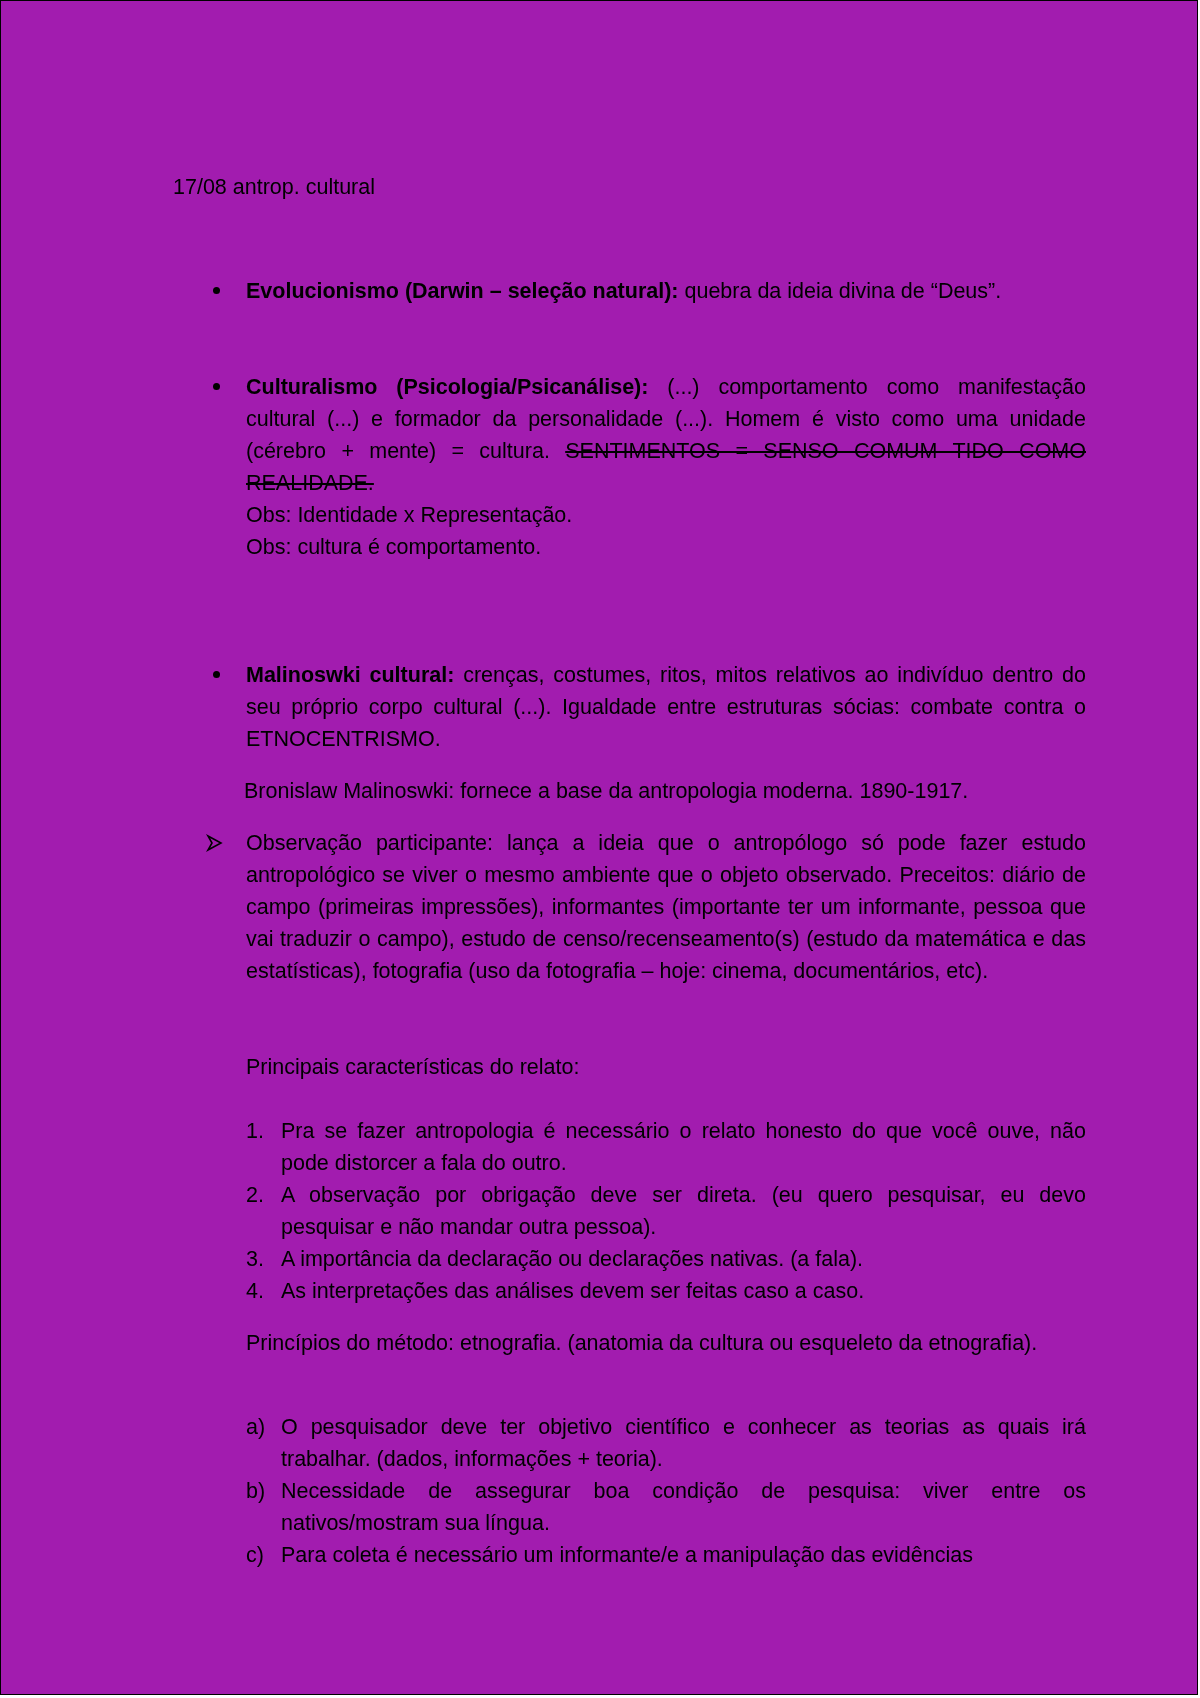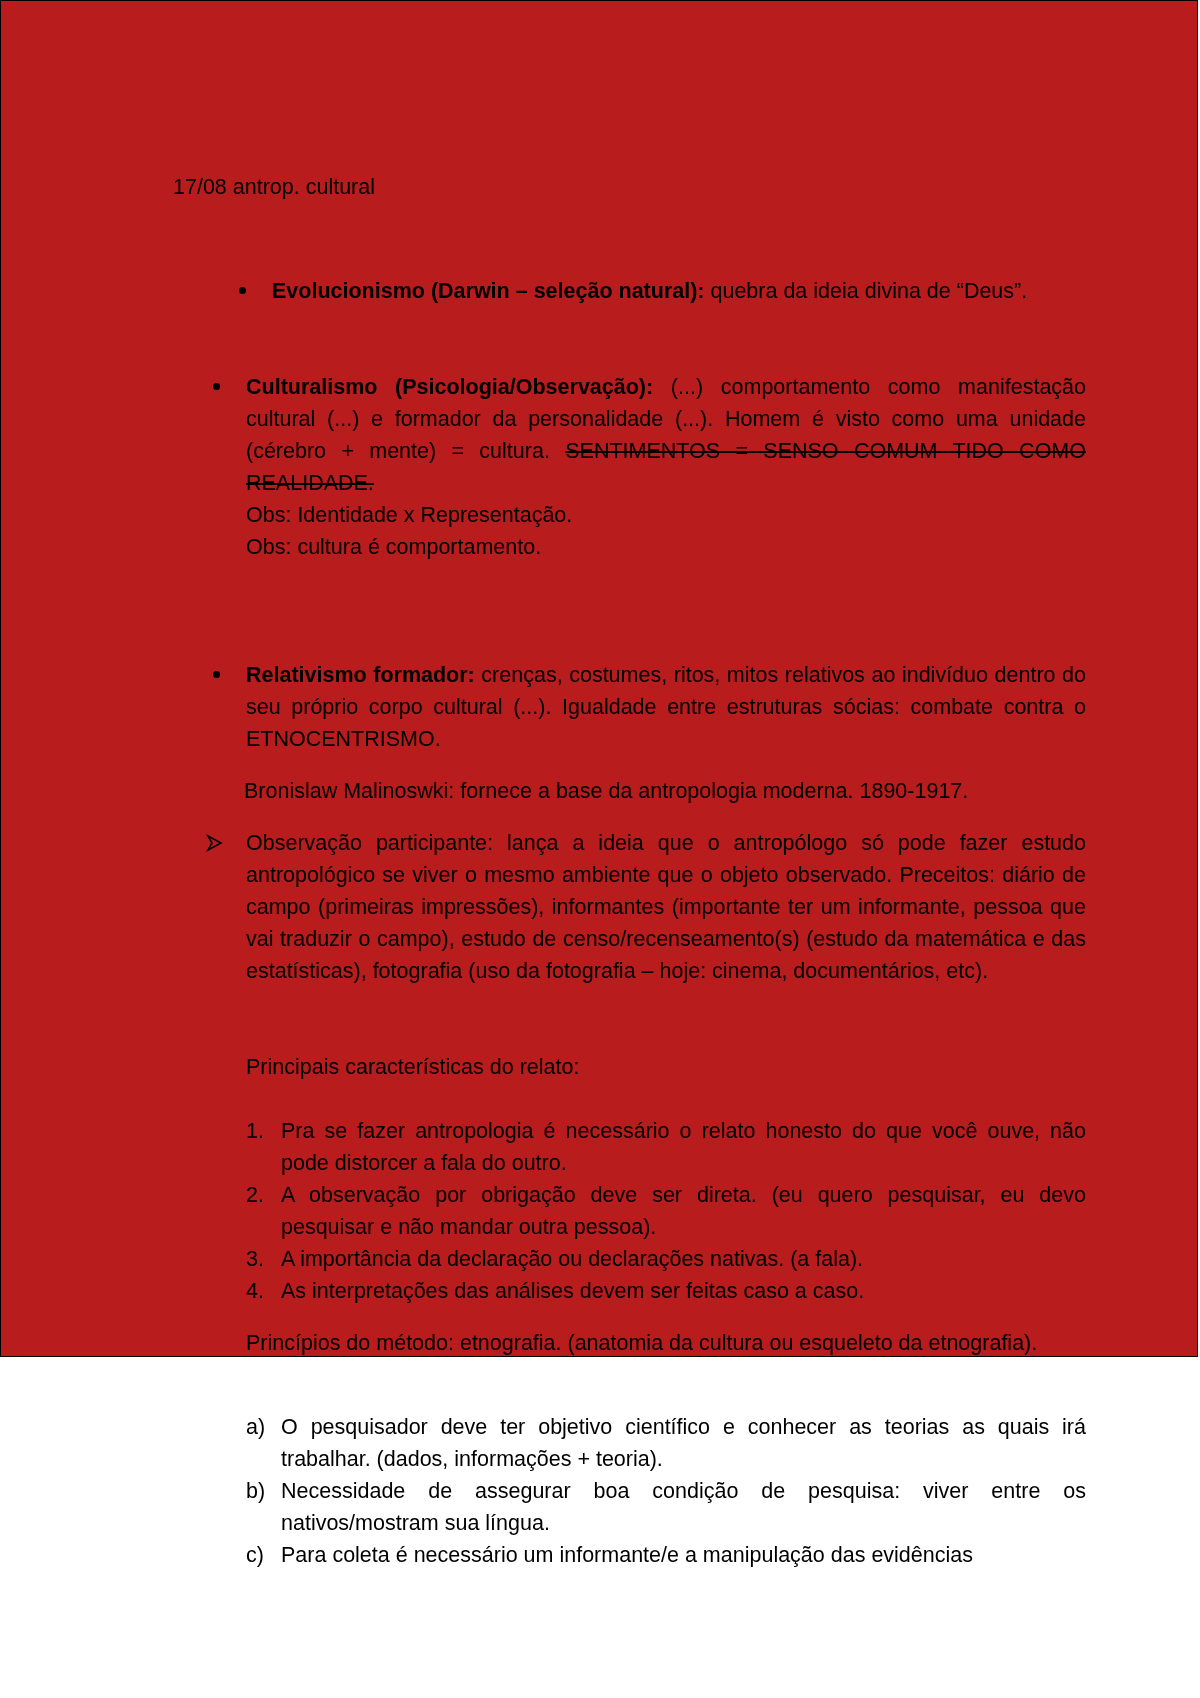--- a/index.html
+++ b/index.html
@@ -1,21 +1,21 @@
 <!DOCTYPE html>
 <html><head>
 <meta charset="utf-8">
 <style>
   html, body { margin: 0; padding: 0; background: #ffffff; }
   body { width: 1200px; height: 1698px; position: relative; overflow: hidden; }
   .page {
     position: absolute; left: 0; top: 0;
-    width: 1198px; height: 1357px;
+    width: 1198px; height: 1695px;
     border: 1.5px solid #000;
-    background: #b91c1c;
+    background: #a21caf;
     box-sizing: border-box;
     font-family: "Liberation Sans", sans-serif;
     color: #000;
     font-size: 21.5px;
     line-height: 32px;
   }
   .header-line {
     position: absolute; left: 172px; top: 170px;
     font-size: 21.5px;
   }
@@ -41,35 +41,35 @@
   .li { position: relative; padding-left: 35px; text-align: justify; }
   .li .num { position: absolute; left: 0; top: 0; }
 </style>
 </head>
 <body>
 
 <div class="page">
 
   <div class="header-line">17/08 antrop. cultural</div>
 
-  <div class="block" style="top:274px;margin-left:26px;">
+  <div class="block" style="top:274px;">
     <span class="bullet-marker"><span class="dot"></span></span>
     <span class="b">Evolucionismo (Darwin – seleção natural):</span><span> quebra da ideia divina de “Deus”.</span>
   </div>
 
   <div class="block" style="top:370px;">
     <span class="bullet-marker"><span class="dot"></span></span>
-    <span class="b">Culturalismo (Psicologia/Observação):</span><span> (...) comportamento como manifestação cultural (...) e formador da personalidade (...). Homem é visto como uma unidade (cérebro + mente) = cultura. </span><span class="strike">SENTIMENTOS = SENSO COMUM TIDO COMO REALIDADE.</span>
+    <span class="b">Culturalismo (Psicologia/Psicanálise):</span><span> (...) comportamento como manifestação cultural (...) e formador da personalidade (...). Homem é visto como uma unidade (cérebro + mente) = cultura. </span><span class="strike">SENTIMENTOS = SENSO COMUM TIDO COMO REALIDADE.</span>
     <span class="line">Obs: Identidade x Representação.</span>
     <span class="line">Obs: cultura é comportamento.</span>
   </div>
 
   <div class="block" style="top:658px;">
     <span class="bullet-marker"><span class="dot"></span></span>
-    <span class="b">Relativismo formador:</span><span> crenças, costumes, ritos, mitos relativos ao indivíduo dentro do seu próprio corpo cultural (...). Igualdade entre estruturas sócias: combate contra o ETNOCENTRISMO.</span>
+    <span class="b">Malinoswki cultural:</span><span> crenças, costumes, ritos, mitos relativos ao indivíduo dentro do seu próprio corpo cultural (...). Igualdade entre estruturas sócias: combate contra o ETNOCENTRISMO.</span>
   </div>
 
   <div class="block" style="top:774px; left:243px;">Bronislaw Malinoswki: fornece a base da antropologia moderna. 1890-1917.</div>
 
   <div class="block" style="top:826px;">
     <span class="arrow-marker">
       <svg width="18" height="28" viewBox="0 0 18 28">
         <path d="M2 7 L15 14 L2 21 L6 14 Z" fill="none" stroke="#000" stroke-width="1.6" stroke-linejoin="miter"></path>
       </svg>
     </span>

